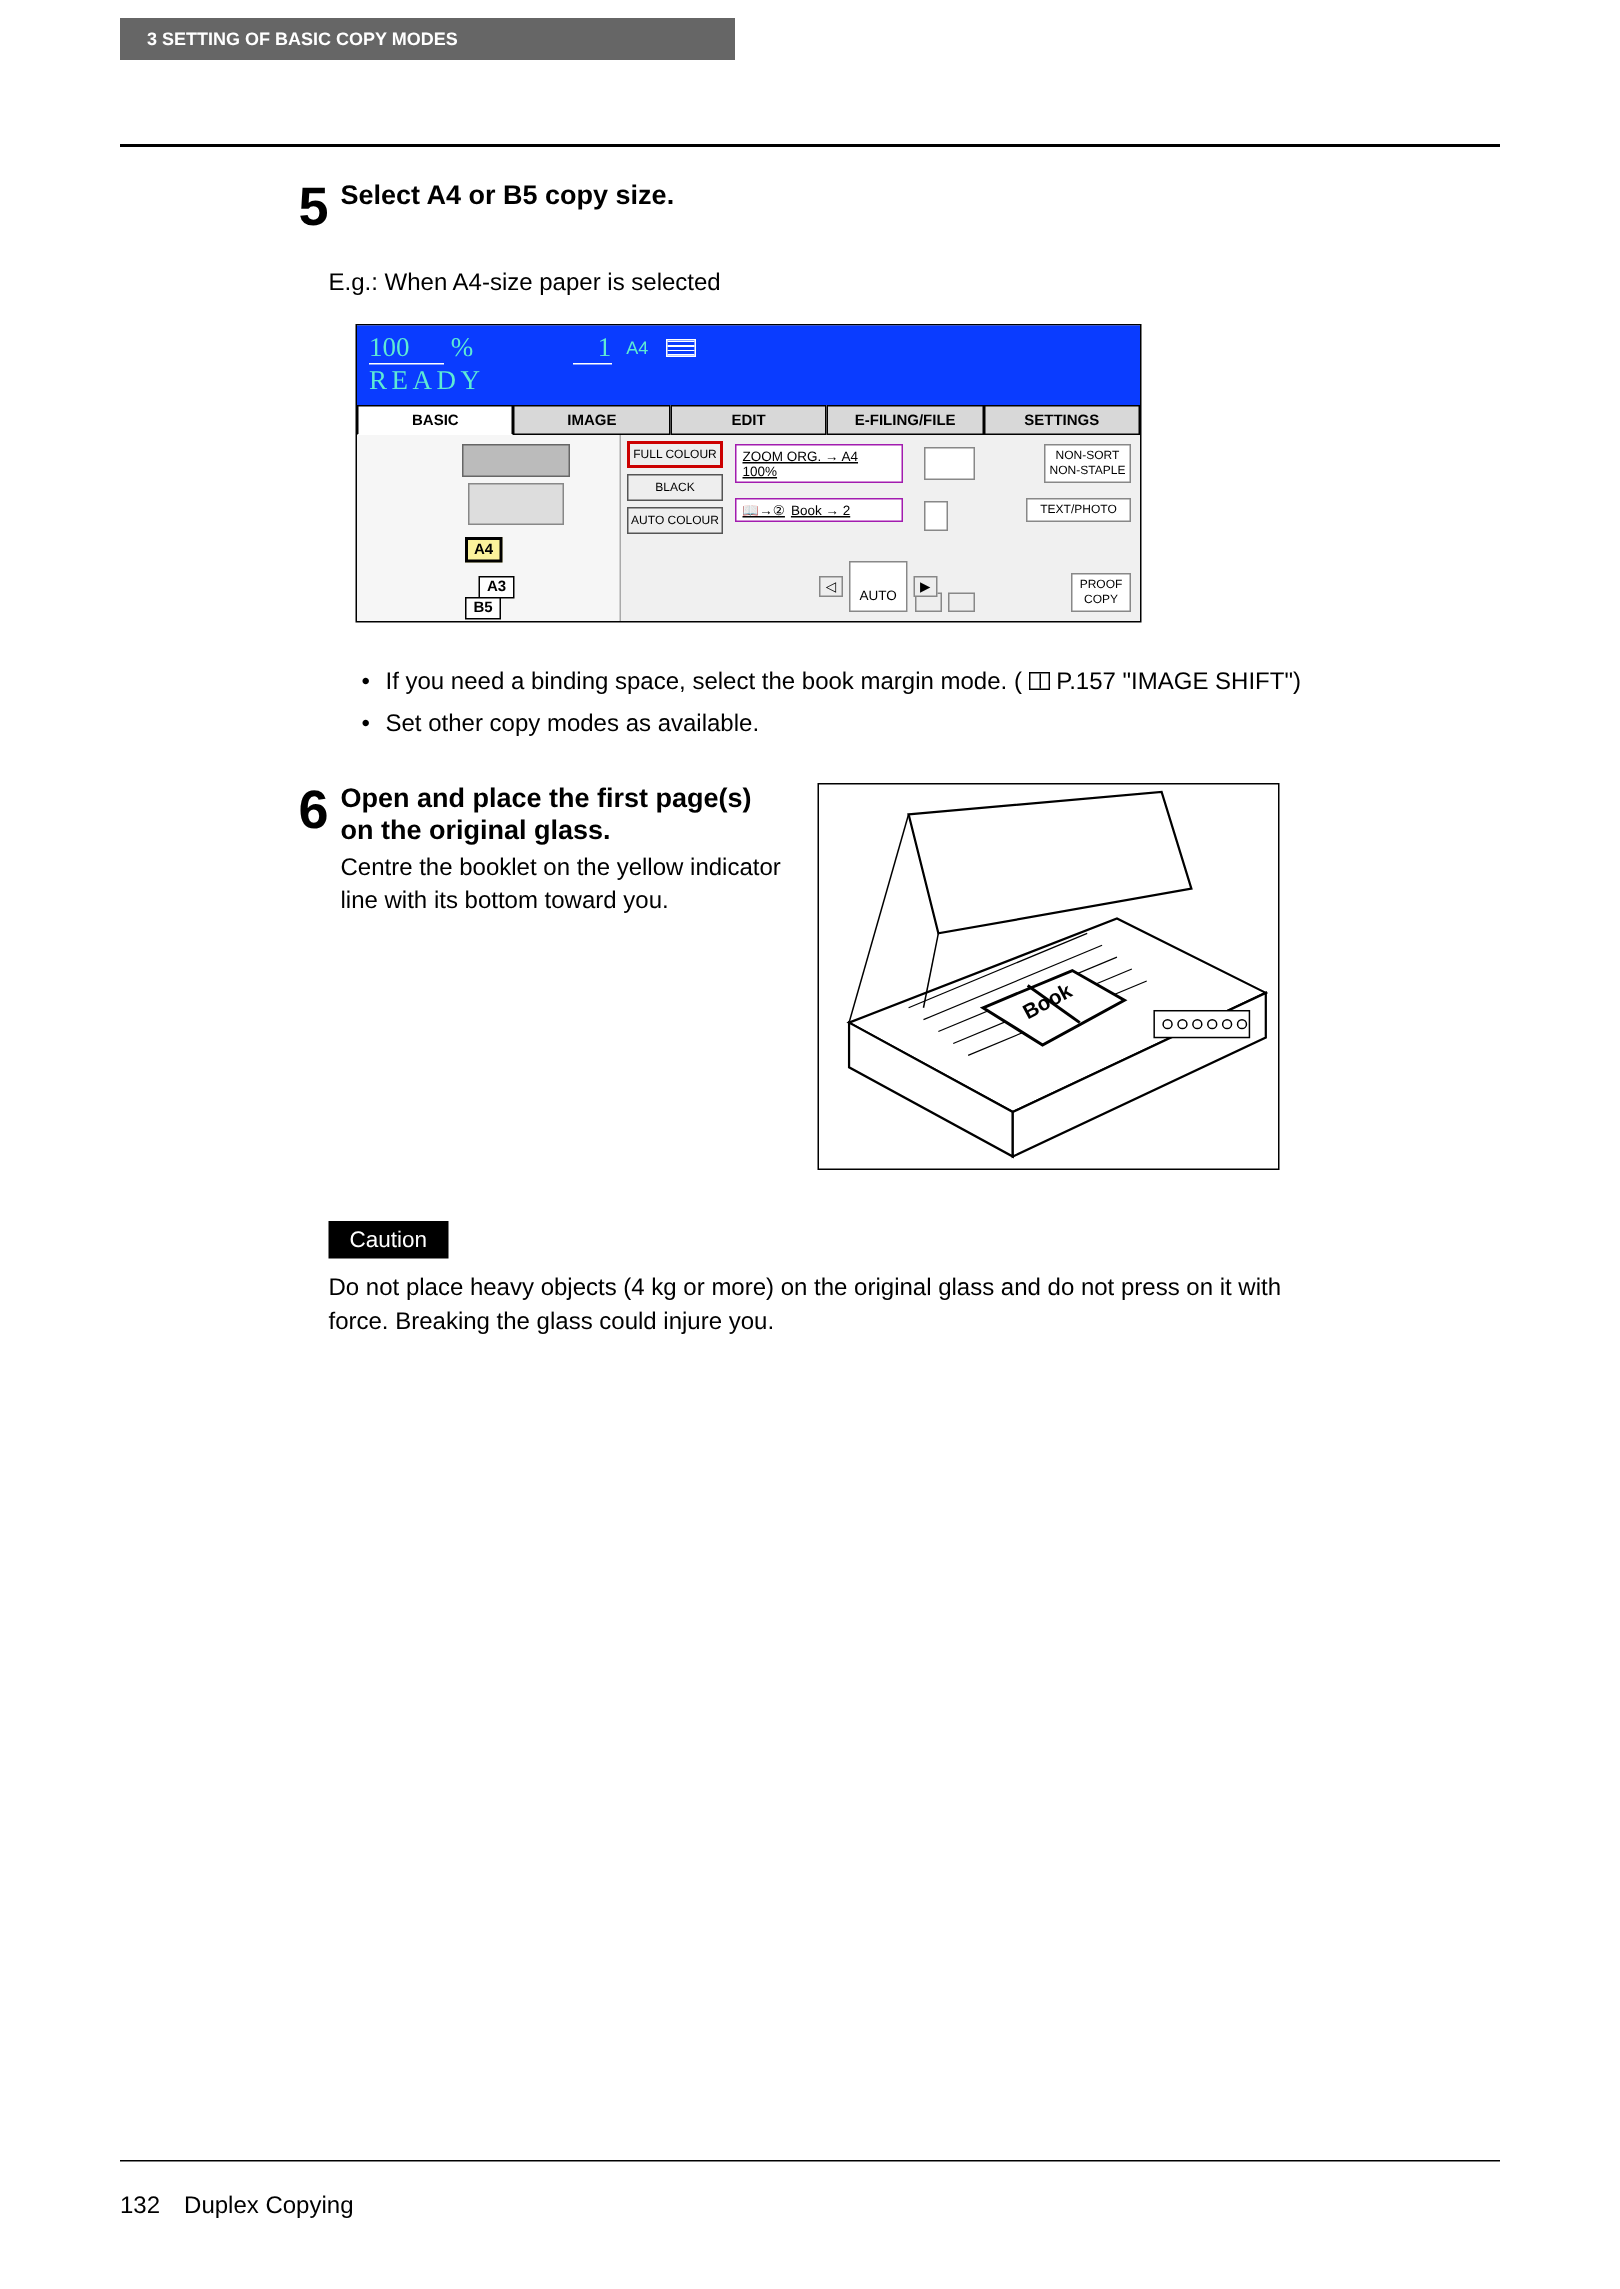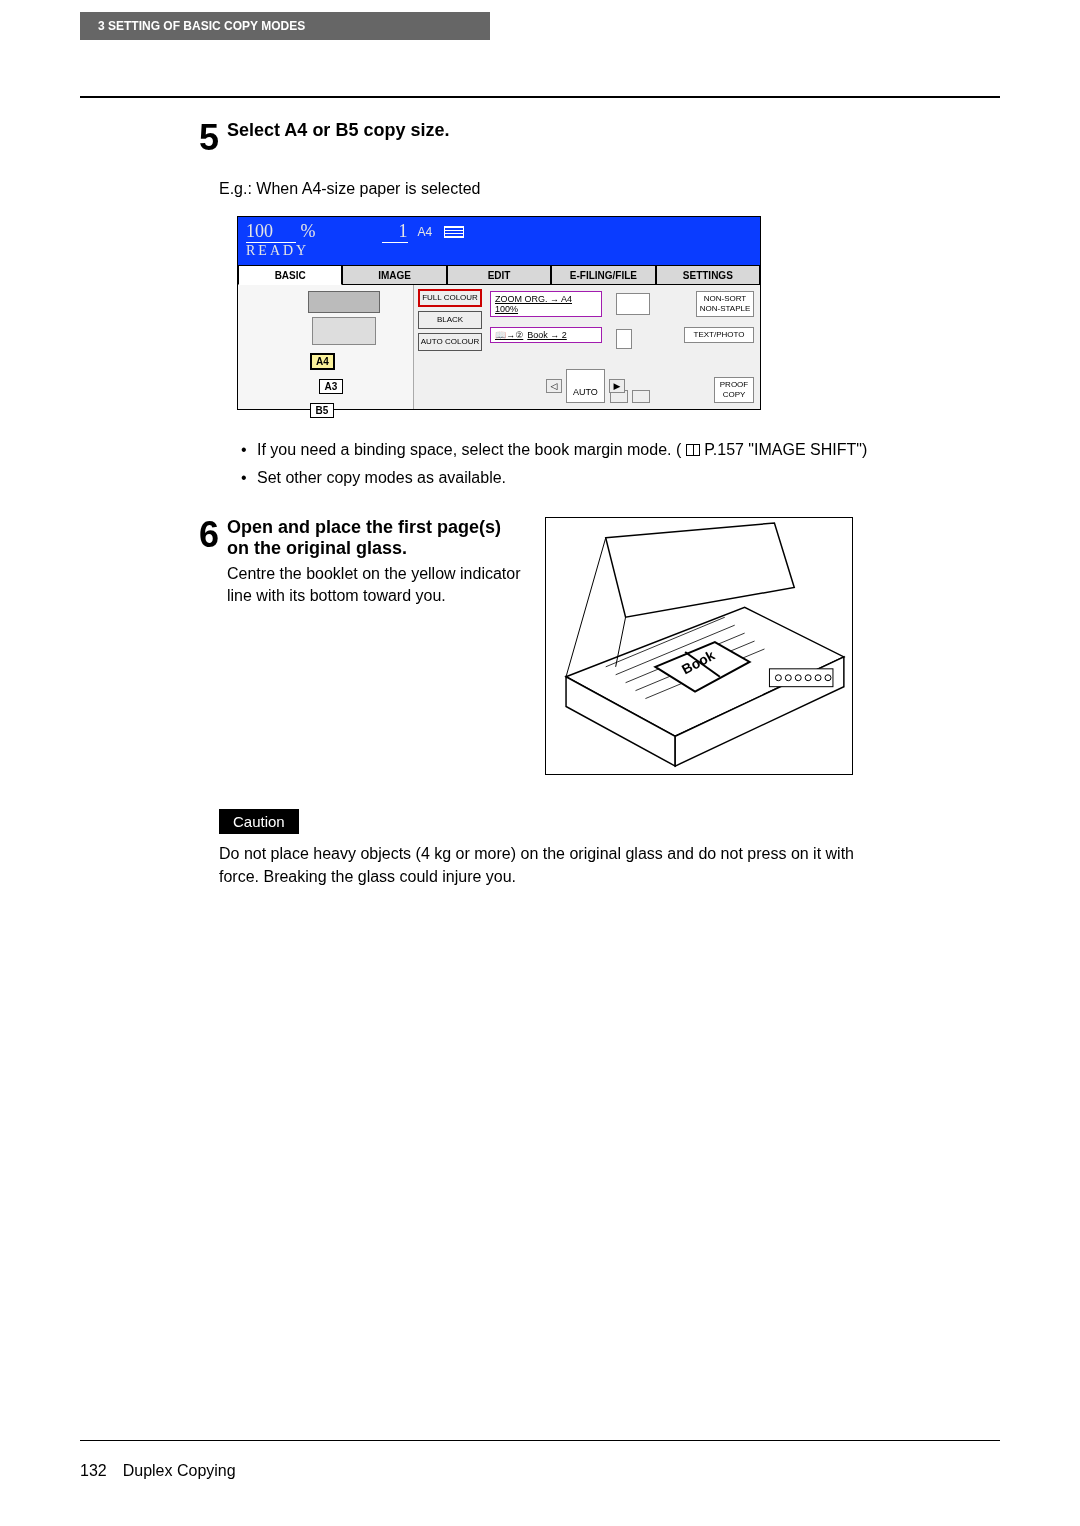--- a/index.html
+++ b/index.html
@@ -91,36 +91,36 @@
   }
   
   .panel-wrap {
     margin-left: 52px;
     width: 524px;
     border: 1px solid #000;
     font-family: Verdana, Arial, sans-serif;
   }
   .panel-top {
     background: #0a3cff;
-    color: #e5e5e5;
+    color: #5eead4;
     padding: 4px 8px 6px 8px;
   }
   .pt-row1 { display: flex; align-items: center; gap: 6px; }
   .pct { font-family: "Times New Roman", serif; font-size: 18px; }
   .pct-u { display:inline-block; border-bottom:1px solid #fff; min-width:50px; }
   .cnt-box { margin-left: 60px; display:inline-block; border-bottom:1px solid #fff; min-width:26px; text-align:right; font-family:"Times New Roman",serif; font-size:18px; }
   .cnt-label { font-size: 12px; margin-left: 4px; }
   .hatch-icon {
     width: 20px; height: 12px; border:1px solid #fff; margin-left:6px;
     background: repeating-linear-gradient(0deg,#fff 0,#fff 1px,transparent 1px,transparent 3px);
     display:inline-block;
   }
   .ready {
     font-family: "Times New Roman", serif;
-    font-size: 14px;
+    font-size: 18px;
     letter-spacing: 3px;
   }
   .tab-row {
     display: flex;
     height: 20px;
   }
   .tab-row > div {
     flex: 1;
     border: 1px solid #000;
     text-align: center;
@@ -144,21 +144,21 @@
   .copier-ill {
     position:absolute; left:50px; top:6px; width:110px; height:58px;
   }
   .copier-body { position:absolute; left:20px; top:0; width:72px; height:22px; background:#bbb; border:1px solid #666; }
   .copier-tray { position:absolute; left:24px; top:26px; width:64px; height:28px; background:#ddd; border:1px solid #888; }
   .lbl-box {
     position:absolute; border:1px solid #000; background:#fff; font-size:10px; font-weight:bold; text-align:center; padding:0 4px; line-height:13px;
   }
   .lbl-a4 { left:72px; top:68px; border-width:2px; background:#fbf29b; }
   .lbl-a3 { left:81px; top:94px; width:24px; }
-  .lbl-b5 { left:72px; top:118px; width:24px; }
+  .lbl-b5 { left:72px; top:108px; width:24px; }
   .tiny-btn {
     position:absolute; width:18px; height:13px; border:1px solid #888; background:#eee;
   }
   .tiny-dn { left:196px; top:105px; }
   .tiny-up { left:218px; top:105px; }
   .pm-mid {
     width: 72px;
     display:flex; flex-direction:column; gap:4px; padding:4px 4px 0 4px;
   }
   .pm-mid .mbtn {

